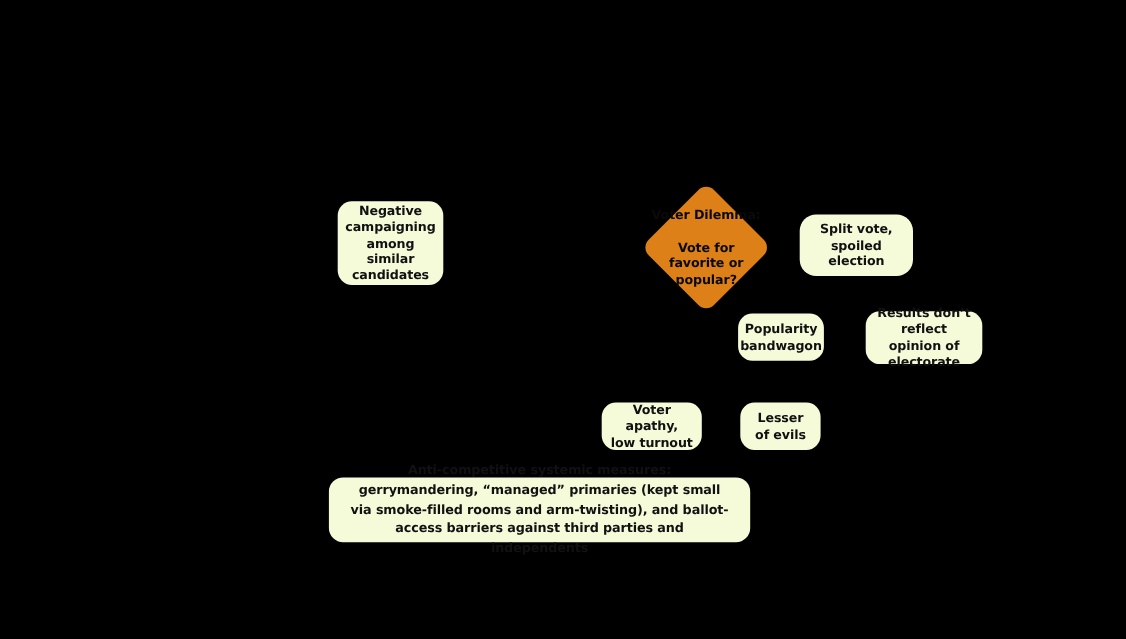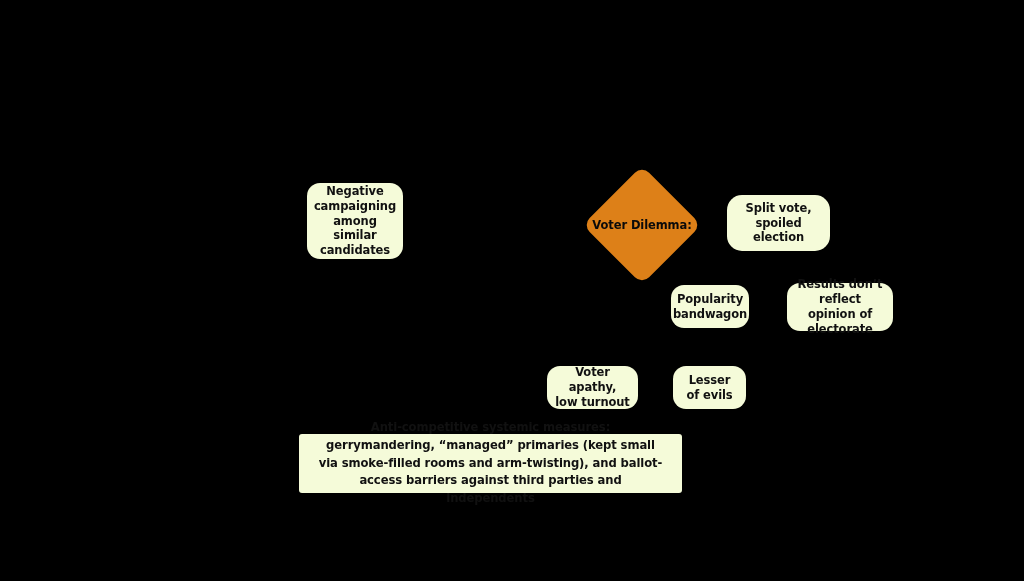--- a/index.html
+++ b/index.html
@@ -70,21 +70,21 @@
     letter-spacing: -0.1px;
     padding: 4px 8px;
     white-space: pre-line;
   }
 
   
   .banner {
     position: absolute;
     box-sizing: border-box;
     background: #F5FBD9;
-    border-radius: 3px;
+    border-radius: 13px;
     display: flex;
     align-items: center;
     justify-content: center;
     text-align: center;
     color: #111111;
     font-size: 11.6px;
     line-height: 1.52;
     letter-spacing: -0.1px;
     padding: 8px 16px;
     font-weight: 600;
@@ -104,20 +104,23 @@
 among
 similar
 candidates</span>
   </div>
 
 
   <div class="diamond" style="left:584px; top:165px; width:116px; height:120px;">
     <div class="diamond-shape" style="width:84px; height:84px;"></div>
     <div class="diamond-label">
       <span class="title">Voter Dilemma:</span>
+      <span class="body">Vote for
+favorite or
+popular?</span>
     </div>
   </div>
 
   <div class="card" style="left:727px; top:195px; width:103px; height:56px;border-radius:15px;">
     <span>Split vote,
 spoiled election</span>
   </div>
 
   <div class="card" style="left:671px; top:285px; width:78px; height:43px;">
     <span>Popularity

